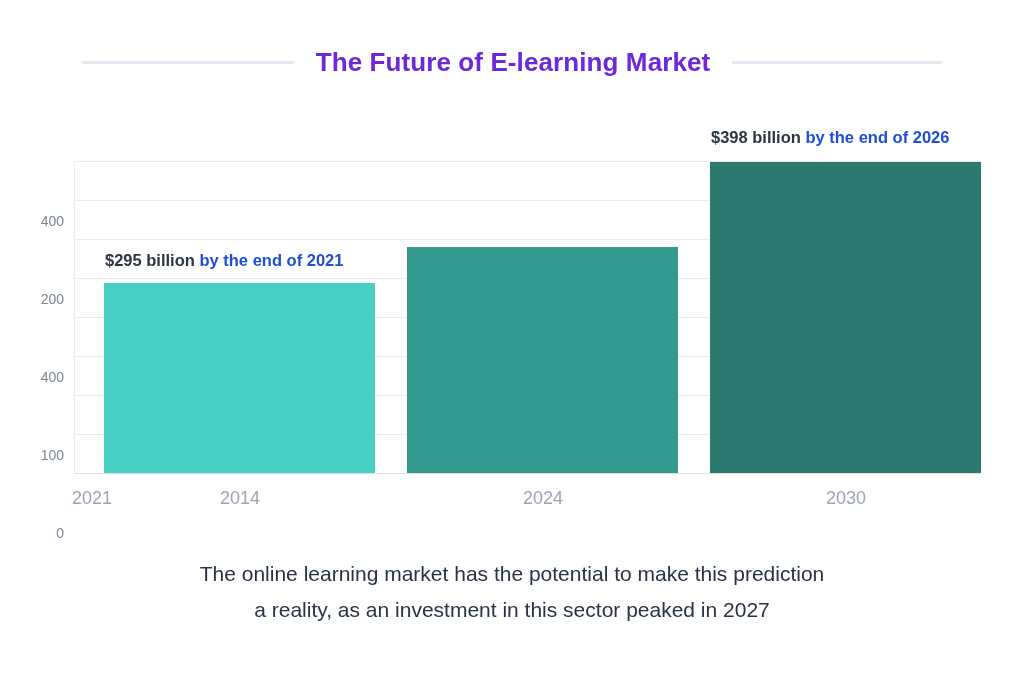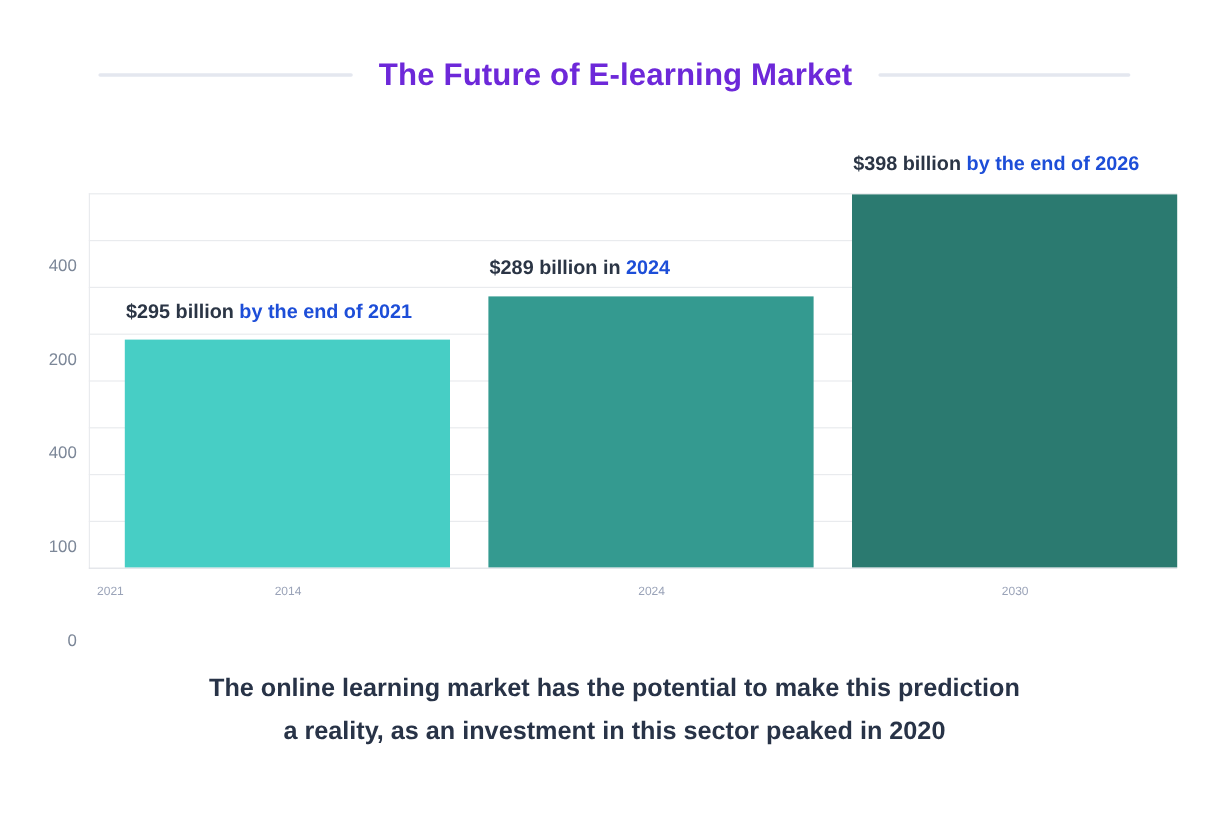--- a/index.html
+++ b/index.html
@@ -123,35 +123,35 @@
   }
   .bar-label span.light {
     font-weight: bold;
     color: #1d4ed8;
   }
 
   
   .xtick {
     position: absolute;
     top: 488px;
-    font-size: 10px;
+    font-size: 18px;
     color: #9aa3b8;
     transform: translateX(-50%);
     white-space: nowrap;
   }
 
   
   .caption {
     position: absolute;
     left: 0;
     top: 556px;
     width: 1024px;
     text-align: center;
     font-size: 21px;
-    font-weight: bold;
+    font-weight: normal;
     color: #283347;
     line-height: 36px;
   }
   .caption div { white-space: nowrap; }
 </style>
 </head>
 <body>
 
 <div class="title-row">
   <div class="title-rule left"></div>
@@ -185,29 +185,26 @@
     <div class="bar" style="left:30px; width:271px; height:190px; background:#47CEC5;"></div>
     <div class="bar" style="left:333px; width:271px; height:226px; background:#349A90;"></div>
     <div class="bar" style="left:636px; width:271px; height:311px; background:#2B7A70;"></div>
   </div>
 
   <div class="axis-baseline"></div>
 
   <div class="bar-label" style="left:105px; top:251px">
     <b>$295 billion</b><span class="light"> by the end of 2021</span>
   </div>
-  <div class="bar-label" style="left:408px; top:214px">
-    <b>$289 billion in</b><span class="light"> 2024</span>
-  </div>
   <div class="bar-label" style="left:711px; top:128px">
     <b>$398 billion</b><span class="light"> by the end of 2026</span>
   </div>
 
   <div class="xtick" style="left:92px">2021</div>
   <div class="xtick" style="left:240px">2014</div>
   <div class="xtick" style="left:543px">2024</div>
   <div class="xtick" style="left:846px">2030</div>
 </div>
 
 <div class="caption">
   <div>The online learning market has the potential to make this prediction</div>
-  <div>a reality, as an investment in this sector peaked in 2020</div>
+  <div>a reality, as an investment in this sector peaked in 2027</div>
 </div>
 
 </body></html>

